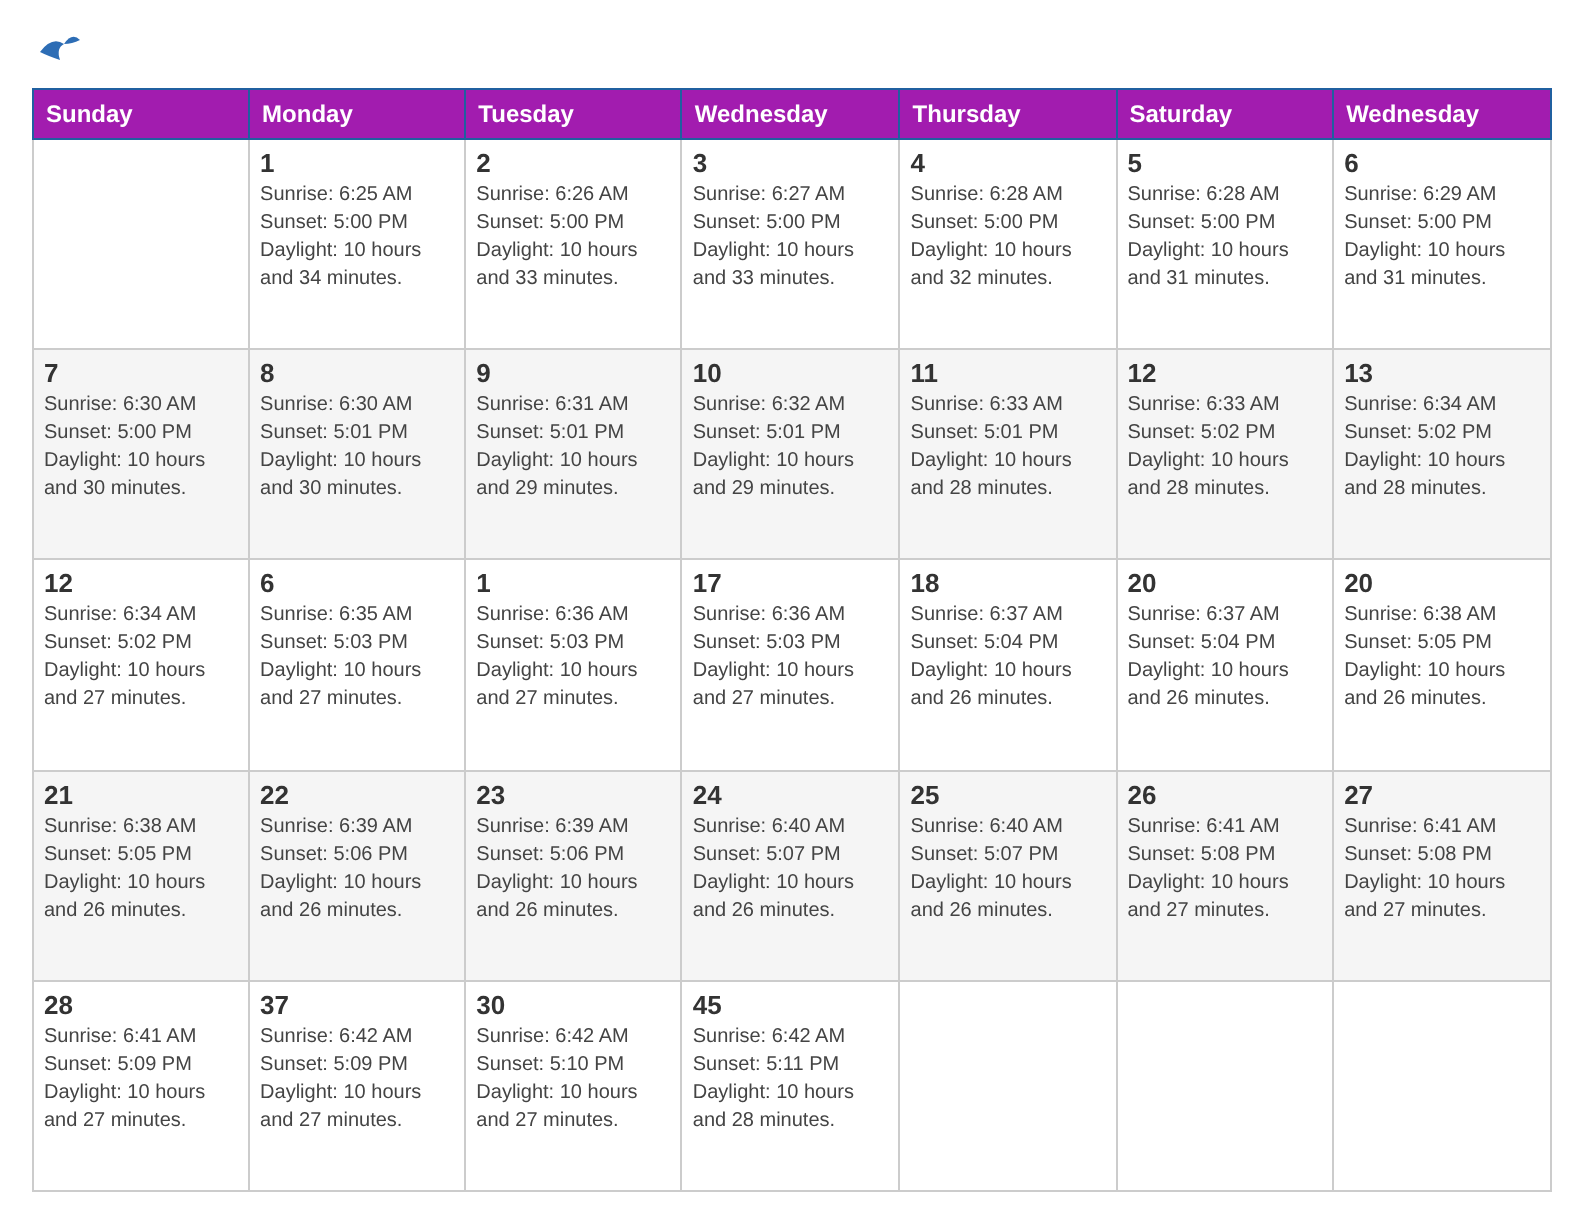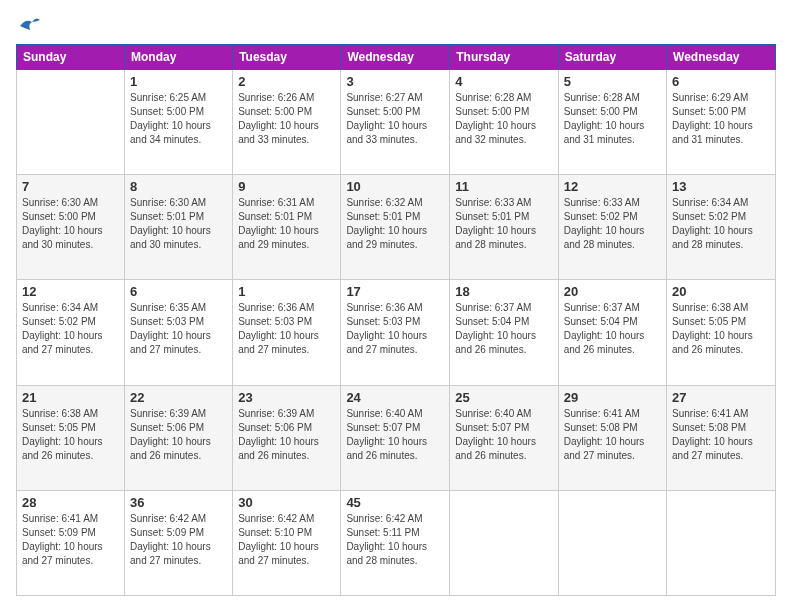--- a/index.html
+++ b/index.html
@@ -248,35 +248,35 @@
             </td>
             <td>
               <span class="day-number">24</span>
               <div class="day-info">Sunrise: 6:40 AM<br>Sunset: 5:07 PM<br>Daylight: 10 hours<br>and 26 minutes.</div>
             </td>
             <td>
               <span class="day-number">25</span>
               <div class="day-info">Sunrise: 6:40 AM<br>Sunset: 5:07 PM<br>Daylight: 10 hours<br>and 26 minutes.</div>
             </td>
             <td>
-              <span class="day-number">29</span>
+              <span class="day-number">26</span>
               <div class="day-info">Sunrise: 6:41 AM<br>Sunset: 5:08 PM<br>Daylight: 10 hours<br>and 27 minutes.</div>
             </td>
             <td>
               <span class="day-number">27</span>
               <div class="day-info">Sunrise: 6:41 AM<br>Sunset: 5:08 PM<br>Daylight: 10 hours<br>and 27 minutes.</div>
             </td>
           </tr>
           <tr>
             <td>
               <span class="day-number">28</span>
               <div class="day-info">Sunrise: 6:41 AM<br>Sunset: 5:09 PM<br>Daylight: 10 hours<br>and 27 minutes.</div>
             </td>
             <td>
-              <span class="day-number">36</span>
+              <span class="day-number">37</span>
               <div class="day-info">Sunrise: 6:42 AM<br>Sunset: 5:09 PM<br>Daylight: 10 hours<br>and 27 minutes.</div>
             </td>
             <td>
               <span class="day-number">30</span>
               <div class="day-info">Sunrise: 6:42 AM<br>Sunset: 5:10 PM<br>Daylight: 10 hours<br>and 27 minutes.</div>
             </td>
             <td>
               <span class="day-number">45</span>
               <div class="day-info">Sunrise: 6:42 AM<br>Sunset: 5:11 PM<br>Daylight: 10 hours<br>and 28 minutes.</div>
             </td>

